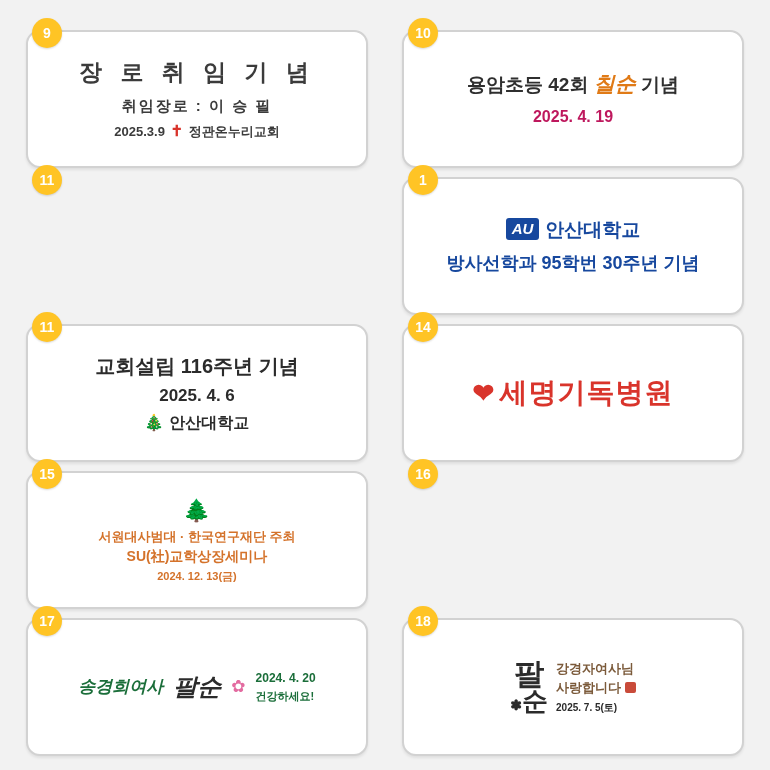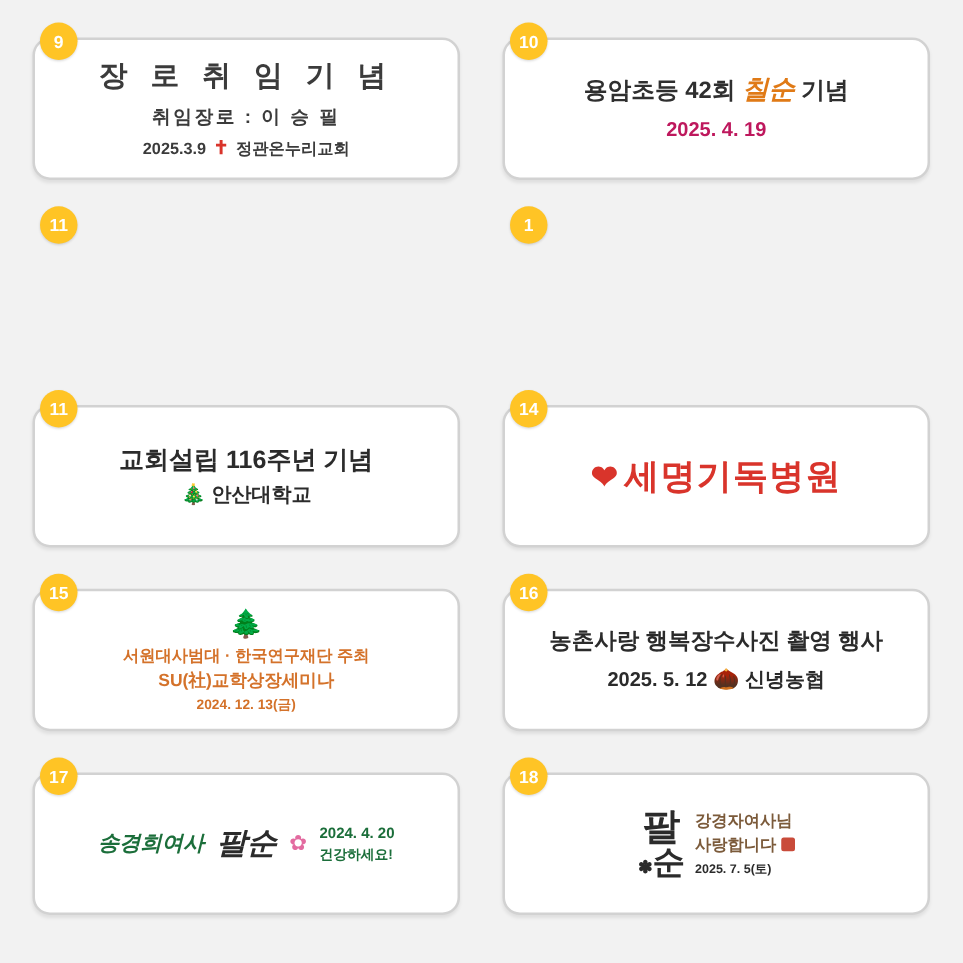--- a/index.html
+++ b/index.html
@@ -25,21 +25,21 @@
   }
   .cell {
     position: relative;
     box-sizing: border-box;
     padding: 12px 8px 8px 8px;
   }
   .card {
     position: relative;
     box-sizing: border-box;
     width: 100%;
-    height: 114px;
+    height: 138px;
     background: #ffffff;
     border: 2px solid #d2d2d2;
     border-radius: 14px;
     box-shadow: 0 2px 3px rgba(0,0,0,0.08);
     display: flex;
     align-items: center;
     justify-content: center;
     overflow: hidden;
   }
   .badge {
@@ -171,27 +171,36 @@
       </div>
     </div>
   </div>
 
   <div class="cell">
     <div class="badge">11</div>
   </div>
 
   <div class="cell">
     <div class="badge">1</div>
+    <div class="card c12">
+      <div class="inner">
+        <div class="l1">
+          <span class="au">AU</span><span>안산대학교</span>
+        </div>
+        <div class="l2">방사선학과 95학번 30주년 기념</div>
+      </div>
+    </div>
   </div>
 
   <div class="cell">
     <div class="badge">11</div>
     <div class="card c13">
       <div class="inner">
         <div class="l1">교회설립 116주년 기념</div>
+        <div class="l2">2025. 4. 6</div>
         <div class="l3">
           <span class="tree13">🎄</span>
           <span>안산대학교</span>
         </div>
       </div>
     </div>
   </div>
 
   <div class="cell">
     <div class="badge">14</div>
@@ -211,30 +220,20 @@
         <div class="tree">🌲</div>
         <div class="l1">서원대사범대 · 한국연구재단 주최</div>
         <div class="l2">SU(社)교학상장세미나</div>
         <div class="l3">2024. 12. 13(금)</div>
       </div>
     </div>
   </div>
 
   <div class="cell">
     <div class="badge">16</div>
-    <div class="card c16">
-      <div class="inner">
-        <div class="l1">농촌사랑 행복장수사진 촬영 행사</div>
-        <div class="l2">
-          <span>2025. 5. 12</span>
-          <span class="nh">🌰</span>
-          <span>신녕농협</span>
-        </div>
-      </div>
-    </div>
   </div>
 
   <div class="cell">
     <div class="badge">17</div>
     <div class="card c17">
       <div class="inner">
         <div class="row">
           <span class="n1">송경희여사</span>
           <span class="n2">팔순</span>
           <span class="flower">✿</span>

